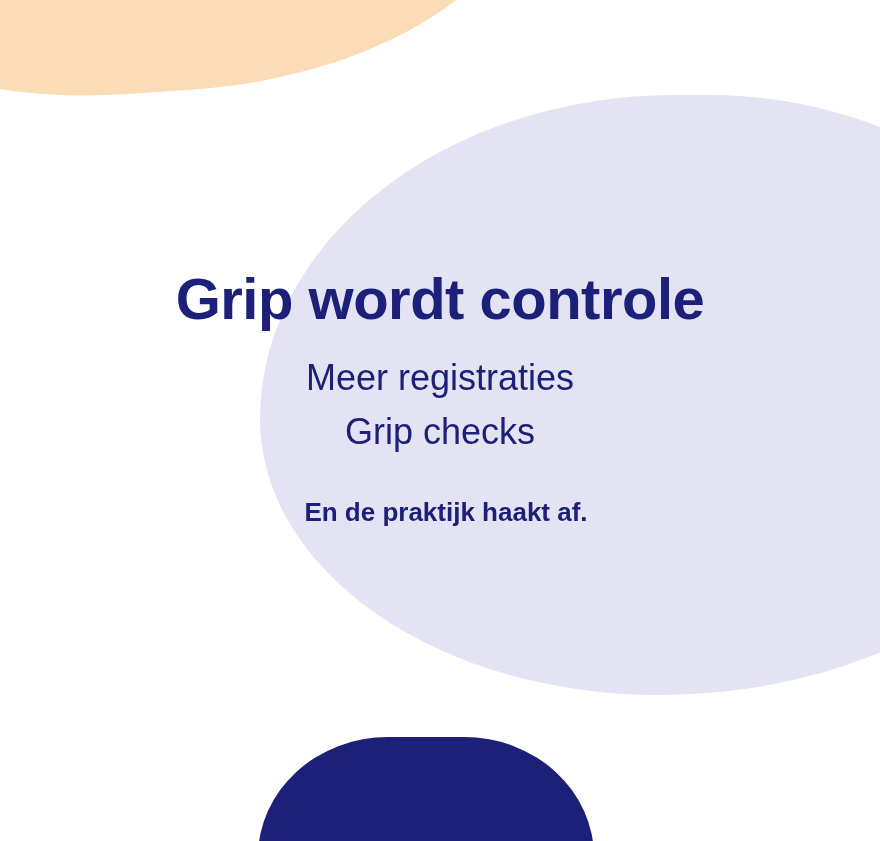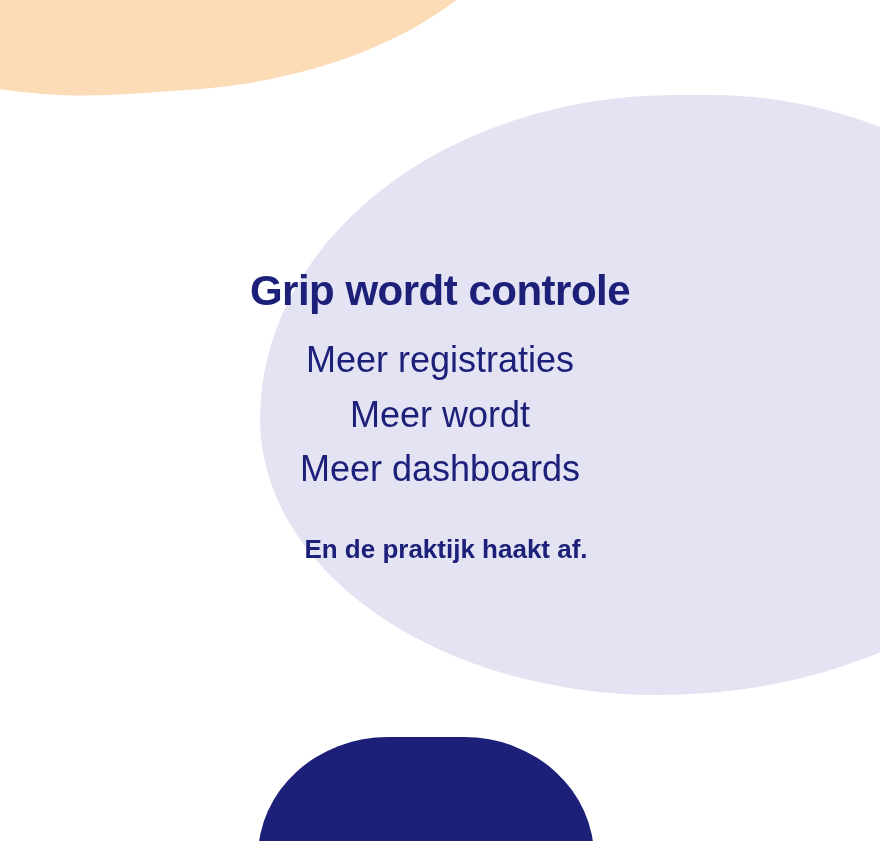--- a/index.html
+++ b/index.html
@@ -59,21 +59,21 @@
     width: 880px;
     height: 841px;
     display: flex;
     flex-direction: column;
     align-items: center;
     justify-content: flex-start;
     text-align: center;
   }
   .headline {
     margin-top: 268px;
-    font-size: 42px;
+    font-size: 58px;
     font-weight: bold;
     line-height: 1.08;
     color: #1c2079;
     letter-spacing: -0.5px;
   }
   .bullets {
     margin-top: 26px;
     display: flex;
     flex-direction: column;
     align-items: center;
@@ -101,20 +101,19 @@
   <div class="blob-peach"></div>
   <div class="blob-lavender"></div>
   <div class="blob-navy"></div>
 
   <div class="content">
 
     <div class="headline">Grip wordt controle</div>
 
     <div class="bullets">
       <div class="bullet">Meer registraties</div>
-      <div class="bullet">Meer wordt</div>
-      <div class="bullet">Meer dashboards</div>
+      <div class="bullet">Grip checks</div>
     </div>
 
     <div class="kicker">En de praktijk haakt af.</div>
 
   </div>
 </div>
 
 </body></html>

